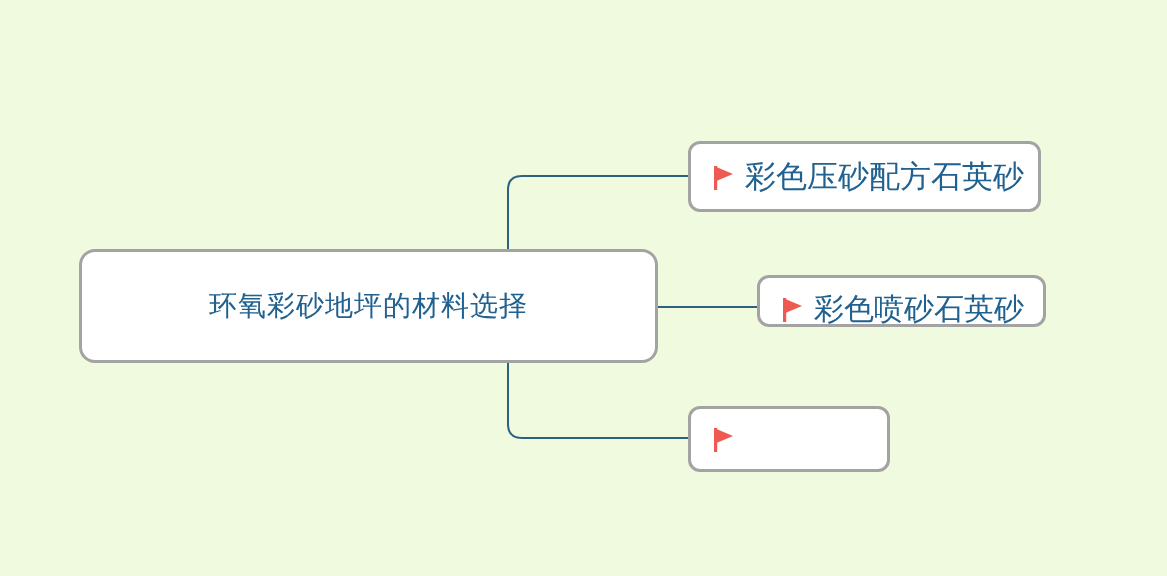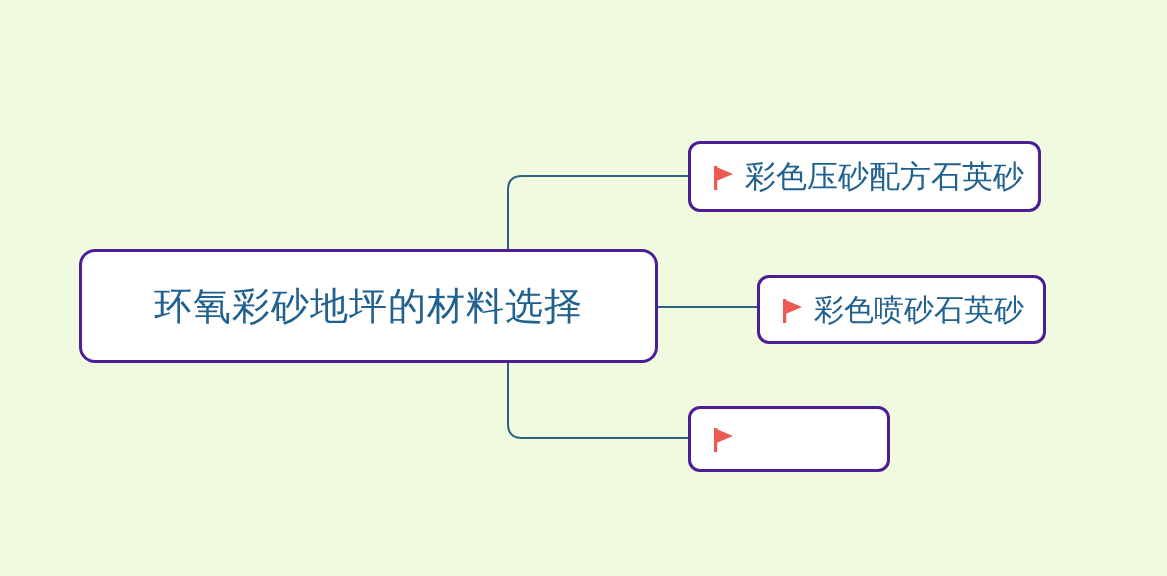--- a/index.html
+++ b/index.html
@@ -23,54 +23,55 @@
     position: absolute;
     left: 0;
     top: 0;
     width: 1167px;
     height: 576px;
   }
   .node {
     position: absolute;
     box-sizing: border-box;
     background: #ffffff;
-    border: 3px solid #4c1d95;
+    border: 3px solid #a3a3a3;
     border-radius: 12px;
     display: flex;
     align-items: center;
     color: #20618f;
     white-space: nowrap;
   }
   #root-node {
     left: 79px;
     top: 249px;
     width: 579px;
     height: 114px;
     border-radius: 16px;
     justify-content: center;
   }
   #root-node .node-label {
-    font-size: 38px;
+    font-size: 28px;
     letter-spacing: 1px;
     line-height: 1;
   }
   .child-node {
     border-width: 3px;
   }
   #child-node-1 {
     left: 688px;
     top: 141px;
     width: 353px;
     height: 71px;
   }
   #child-node-2 {
     left: 757px;
     top: 275px;
     width: 289px;
-    height: 69px;
+    height: 52px;
+    align-items: flex-end;
   }
   #child-node-3 {
     left: 688px;
     top: 406px;
     width: 202px;
     height: 66px;
   }
   .child-node .node-inner {
     display: flex;
     align-items: center;

